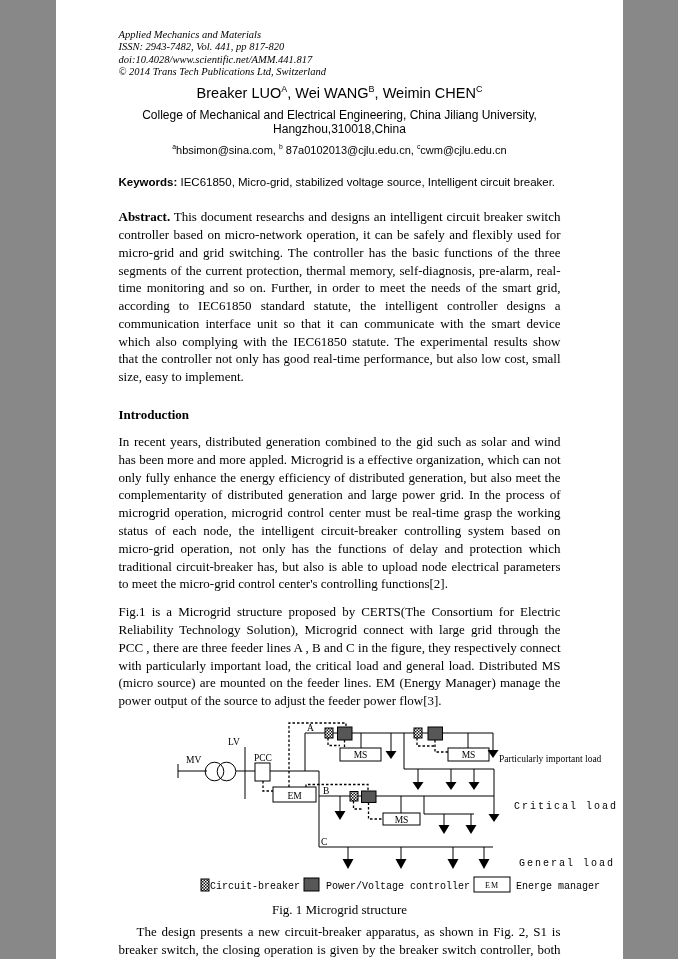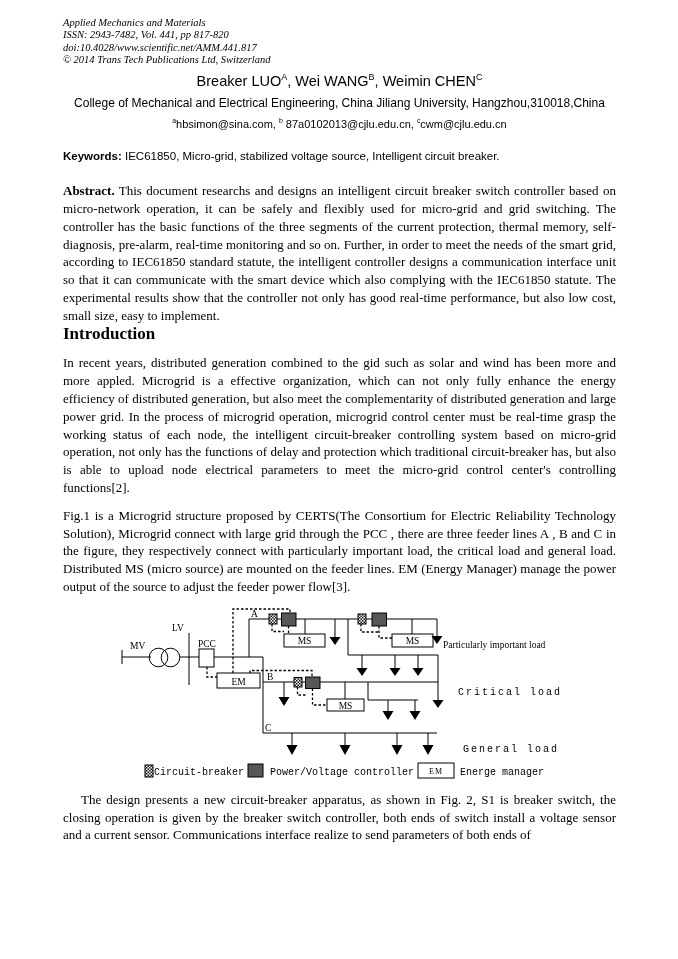--- a/index.html
+++ b/index.html
@@ -1,24 +1,24 @@
 <!DOCTYPE html>
 <html><head>
 <meta charset="utf-8">
 <style>
   * { margin:0; padding:0; box-sizing:border-box; }
   html,body { background:#888; }
   .page {
     position:relative;
-    width:678px; height:959px;
+    width:567px; height:959px;
     margin:0 auto;
     background:#ffffff;
     font-family:"Liberation Serif", serif;
     color:#000;
-    padding:17px 62px 0 63px;
+    padding:29px 62px 0 63px;
     overflow:hidden;
   }
   
   .hdr { display:flex; justify-content:space-between; font-style:italic; font-size:10.5px; line-height:12.4px; }
   .hdr .left div { white-space:nowrap; }
   
   .title {
     margin-top:20px; text-align:center;
     font-family:"Liberation Sans", sans-serif;
     font-weight:bold; font-size:15.5px; line-height:19px;
@@ -41,21 +41,21 @@
   }
   .keywords {
     margin-top:20px;
     font-family:"Liberation Sans", sans-serif;
     font-size:11.5px;
   }
   .keywords b { font-weight:bold;text-align:center; }
   .para { font-size:13px; line-height:17.8px; text-align:justify; }
   .abstract { margin-top:20px; }
   .abstract b { font-weight:bold; }
-  .sec-h { font-weight:bold; font-size:17px; }
+  .sec-h { font-weight:bold; font-size:13px; margin-top:21px; }
   .sec-body { margin-top:10px; }
   
   .fig-wrap { margin-top:9px; margin-left:47px; width:470px; }
   .fig-caption { text-align:center; font-size:13px; margin-top:2px; }
   .closing { margin-top:5px; text-indent:18px; }
   svg text { fill:#000; }
   .st  { stroke:#000; stroke-width:1; fill:none; }
   .std { stroke:#000; stroke-width:1.3; fill:none; stroke-dasharray:2.5 2; }
   .box { stroke:#000; stroke-width:1; fill:#fff; }
   .arrowhead { fill:#000; stroke:none; }
@@ -189,16 +189,17 @@
       <rect x="35" y="160" width="8" height="12" fill="url(#cbpat)" stroke="#000"></rect>
       <text class="figmono" x="44" y="170">Circuit-breaker</text>
       <rect x="138" y="159" width="15" height="13" fill="#575757" stroke="#000"></rect>
       <text class="figmono" x="160" y="170">Power/Voltage controller</text>
       <rect class="box" x="308" y="158" width="36" height="15"></rect>
       <text x="326" y="168.5" text-anchor="middle" font-size="8" letter-spacing="1" font-family="Liberation Serif, serif">EM</text>
       <text class="figmono" x="350" y="170">Energe manager</text>
     </svg>
   </div>
 
+  <div class="fig-caption">Fig. 1 Microgrid structure</div>
 
   <p class="para closing">The design presents a new circuit-breaker apparatus, as shown in Fig. 2, S1 is breaker switch, the closing operation is given by the breaker switch controller, both ends of  switch install a voltage sensor and a current sensor. Communications interface realize to send parameters of  both ends of</p>
 
 </div>
 
 </body></html>

